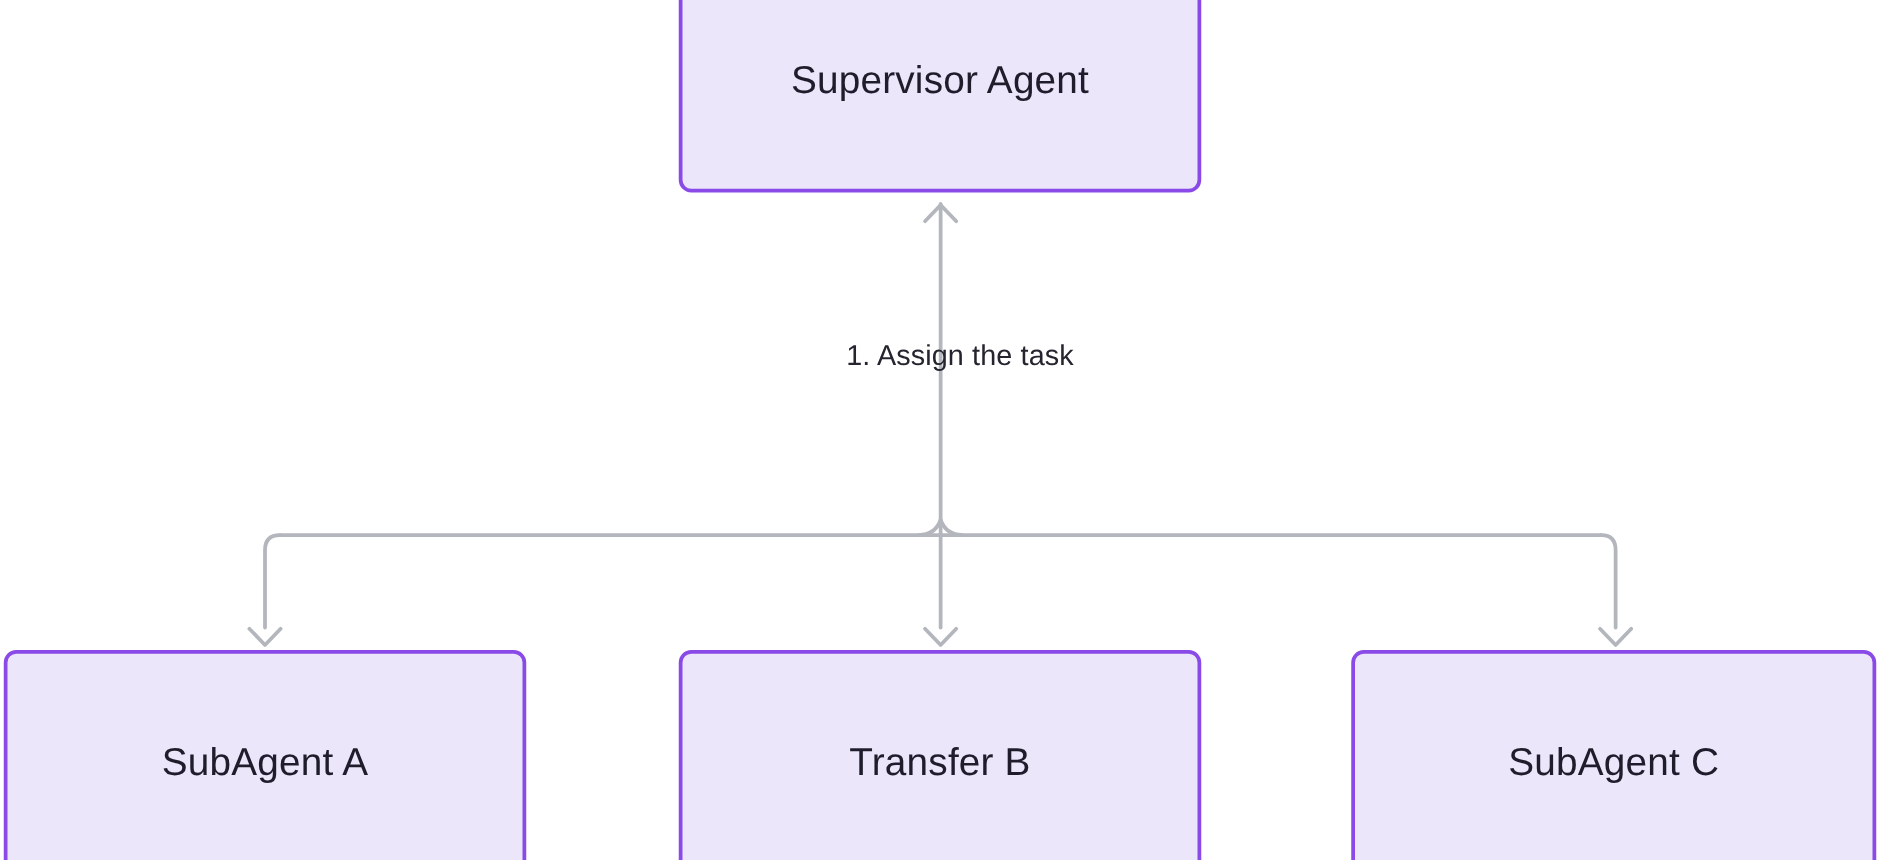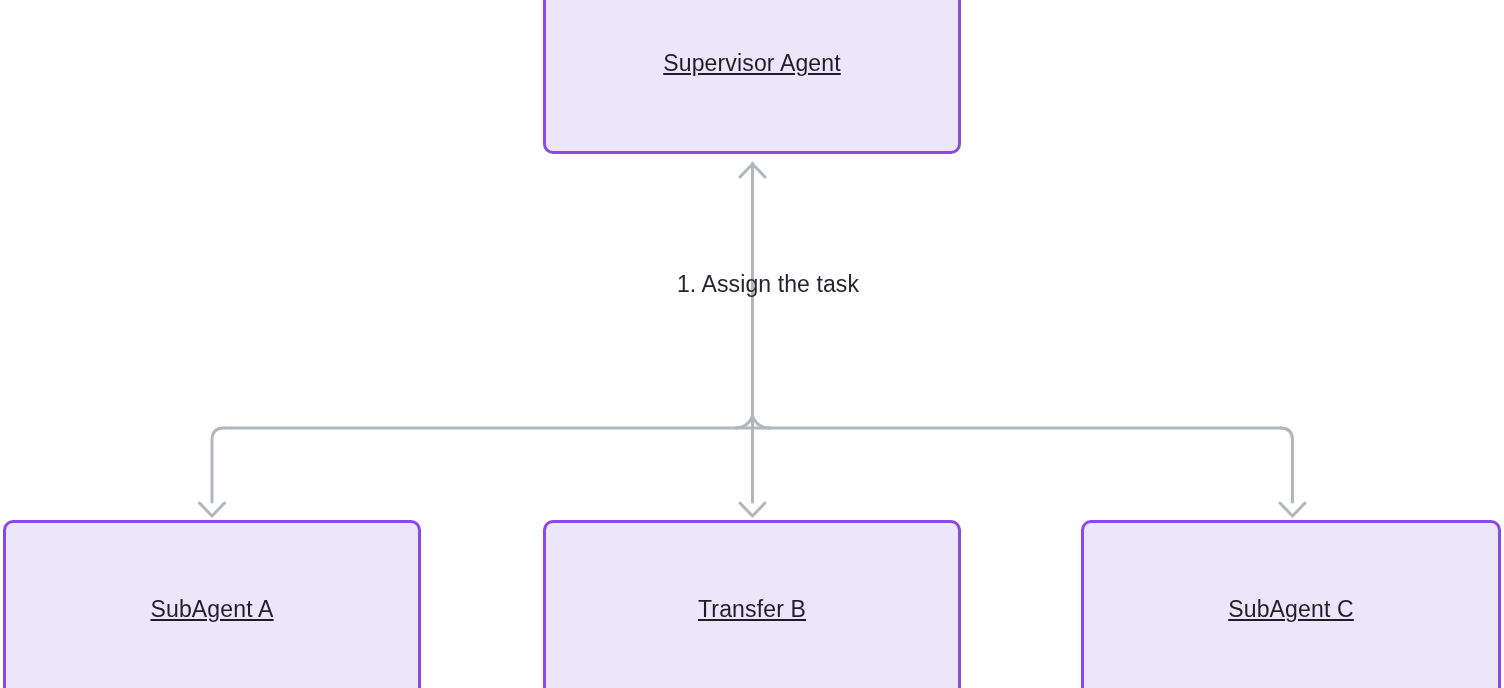--- a/index.html
+++ b/index.html
@@ -33,27 +33,26 @@
     box-sizing: border-box;
     background: #ece6fb;
     border: 3px solid #8a4ae8;
     border-radius: 10px;
     display: flex;
     align-items: center;
     justify-content: center;
     z-index: 2;
   }
   .node-label {
-    font-size: 23px;
+    font-size: 31px;
     line-height: 1.2;
     color: #1f1d2b;
     letter-spacing: 0.15px;
     text-align: right;
     white-space: nowrap;
-    text-decoration: underline;
   }
   #node-supervisor {
     left: 543px;
     top: -26px;
     width: 418px;
     height: 180px;
   }
   #node-sub-a {
     left: 3px;
     top: 520px;

